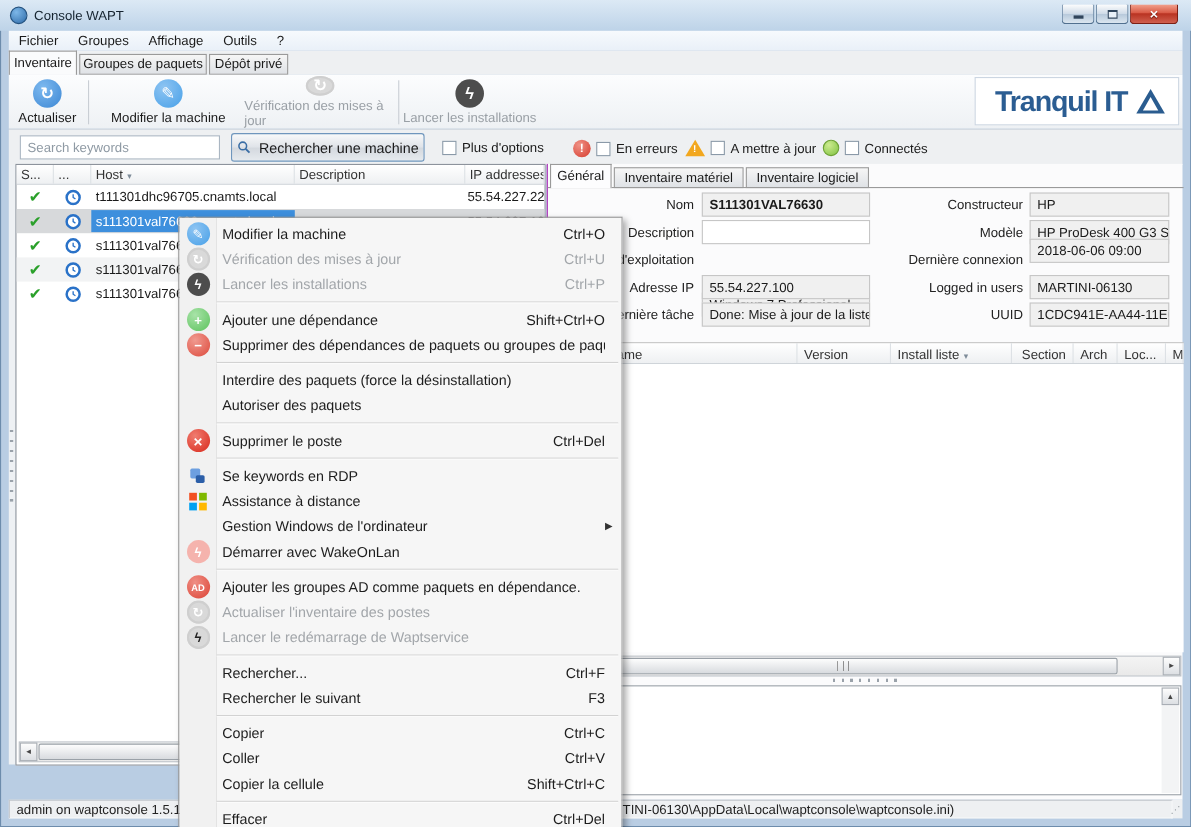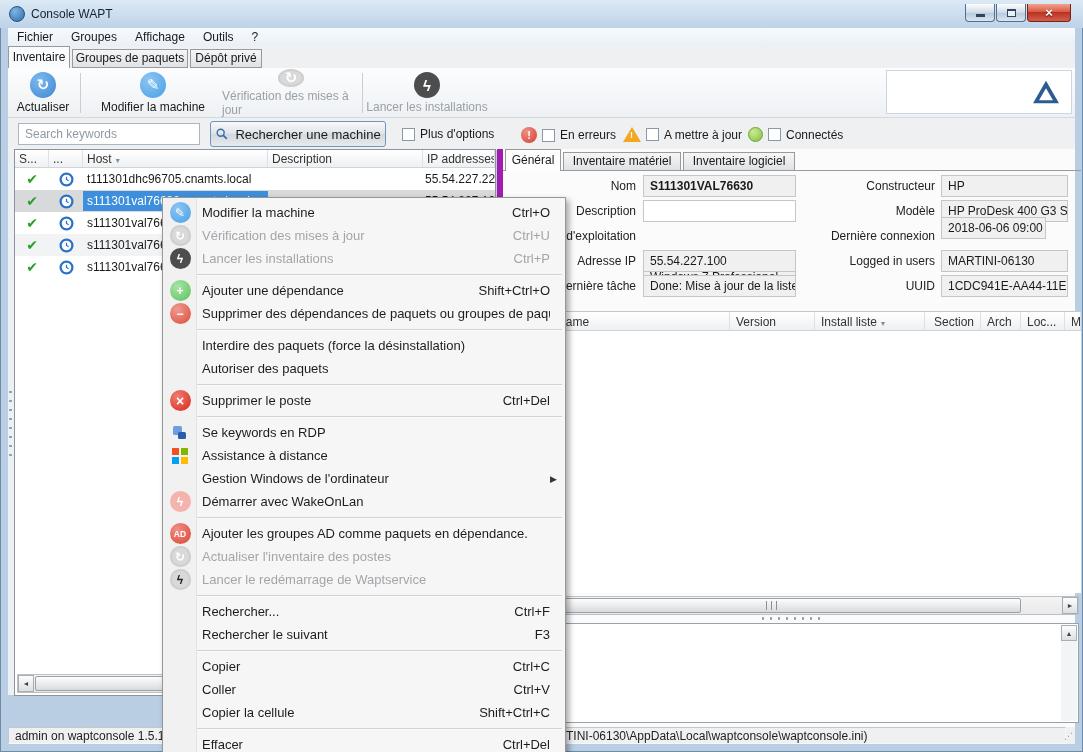--- a/index.html
+++ b/index.html
@@ -102,21 +102,21 @@
     background:linear-gradient(#f4f4f4,#e9e9e9); border:1px solid #bcc1c7; }
   .hostpanel .hscroll { left:2px; right:2px; bottom:2px; }
   .sb-arrow { width:16px; height:17px; display:flex; align-items:center; justify-content:center;
     background:linear-gradient(#fdfdfd,#dcdfe3); border:1px solid #a9aeb5; font-size:7px; color:#444; }
   .sb-thumb { height:15px; margin:0 1px; border:1px solid #9aa1a8; border-radius:2px;
     background:linear-gradient(#fdfdfd,#d8dbdf); display:flex; align-items:center; justify-content:center; }
   .sb-grip { width:13px; height:9px; background:repeating-linear-gradient(90deg,#8f8f8f 0 1px,transparent 1px 5px); }
 
   
   .rightpanel { position:absolute; left:497px; top:149px; width:578px; height:578px; background:#fbfbfc;
-    border-left:6px solid #a21caf; }
+    border-left:1px solid #a21caf; }
   .dtab { position:absolute; text-align:center; border:1px solid #9a9a9a;
     background:linear-gradient(#f6f6f6,#dfe2e6); font-size:12px; line-height:17px; }
   .dtab.active { background:#fdfdfe; border-bottom:none; line-height:20px; z-index:2; }
   .dtab-general { left:2px; top:0; width:56px; height:22px; }
   .dtab-materiel { left:60px; top:3px; width:118px; height:19px; }
   .dtab-logiciel { left:180px; top:3px; width:112px; height:19px; }
   .dtabline { position:absolute; left:0; top:21px; width:578px; height:1px; background:#9a9a9a; }
   .frow-label { position:absolute; width:133px; text-align:right; padding-top:4px; font-size:12px; color:#222; }
   .frow-label.r { width:136px; }
   .fld { position:absolute; height:22px; background:#f0f0f0; border:1px solid #c6c6c6;
@@ -212,20 +212,21 @@
     <div class="tbtn disabled" style="left:214px;width:138px;">
       <span class="cir cir26 ic-refresh-gray">↻</span>
       <span class="tlabel">Vérification des mises à jour</span>
     </div>
     <div class="tsep" style="left:354px;"></div>
     <div class="tbtn disabled" style="left:358px;width:122px;">
       <span class="cir cir26 ic-bolt-dark">ϟ</span>
       <span class="tlabel">Lancer les installations</span>
     </div>
     <div class="logo-box">
+      <span class="logo-text">Tranquil IT</span>
       <svg width="30" height="26" viewBox="0 0 32 28">
         <path d="M16 2 L30 26 L2 26 Z" fill="#2a5c8f"></path>
           <path d="M16 10 L23.5 23 L8.5 23 Z" fill="#fff"></path>
       </svg>
     </div>
   </div>
 
   <div class="searchrow">
     <input class="search-input" placeholder="Search keywords" style="">
     <div class="search-btn">
@@ -365,21 +366,21 @@
     <div class="frow-label" style="left:0;top:101px;">Adresse IP</div>
     <div class="fld" style="left:140px;top:101px;width:153px;">55.54.227.100</div>
     <div class="frow-label" style="left:0;top:126px;">Dernière tâche</div>
     <div class="fld" style="left:140px;top:126px;width:153px;">Done: Mise à jour de la liste</div>
 
     <div class="frow-label r" style="left:296px;top:26px;">Constructeur</div>
     <div class="fld" style="left:438px;top:26px;width:127px;">HP</div>
     <div class="frow-label r" style="left:296px;top:51px;">Modèle</div>
     <div class="fld" style="left:438px;top:51px;width:127px;">HP ProDesk 400 G3 SFF</div>
     <div class="frow-label r" style="left:296px;top:76px;">Dernière connexion</div>
-    <div class="fld" style="left:438px;top:68px;width:105px;">2018-06-06 09:00</div>
+    <div class="fld" style="left:438px;top:68px;width:127px;">2018-06-06 09:00</div>
     <div class="frow-label r" style="left:296px;top:101px;">Logged in users</div>
     <div class="fld" style="left:438px;top:101px;width:127px;">MARTINI-06130</div>
     <div class="frow-label r" style="left:296px;top:126px;">UUID</div>
     <div class="fld" style="left:438px;top:126px;width:127px;">1CDC941E-AA44-11E6-9C43</div>
 
     <div class="pkg-header">
       <div class="pc1">Package name</div>
       <div class="pc2">Version</div>
       <div class="pc3"><span>Install liste</span><span class="sortarrow">▾</span></div>
       <div class="pc4">Section</div>

